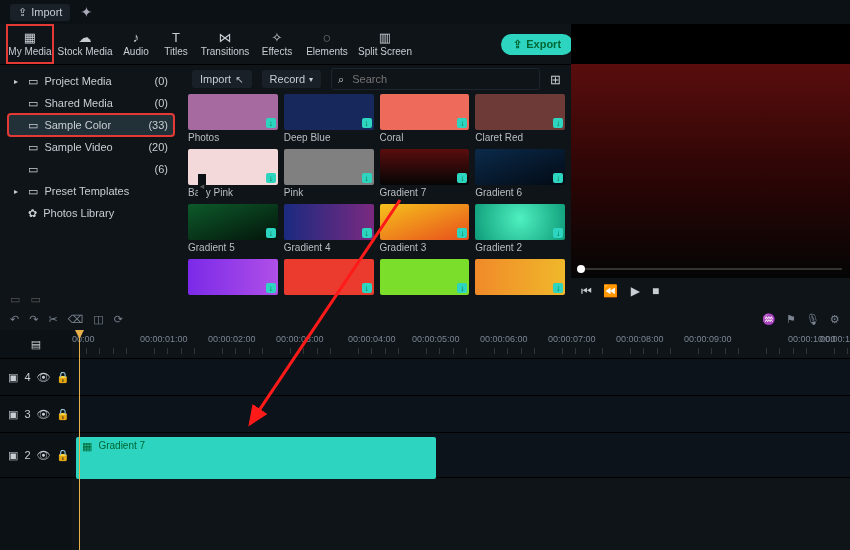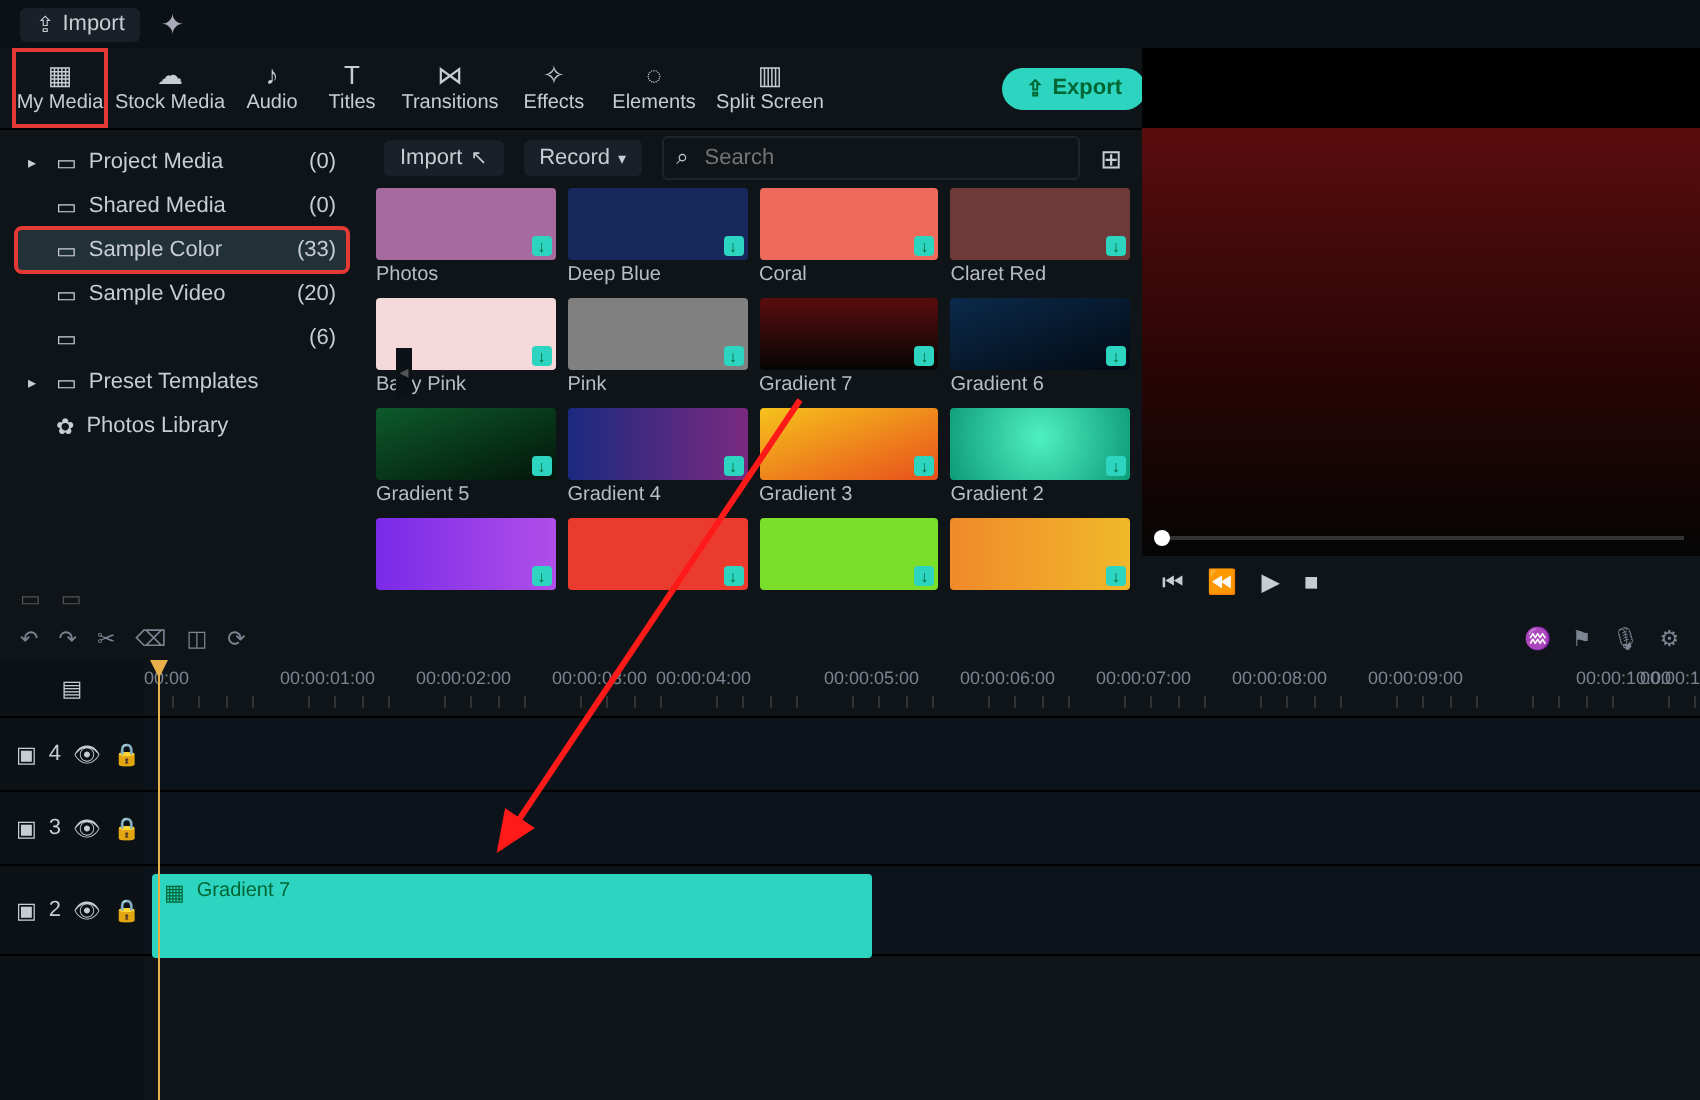--- a/index.html
+++ b/index.html
@@ -348,21 +348,21 @@
         <span class="tick" style="left: 136px;">00:00:02:00</span>
         <span class="minor" style="left: 149.6px;"></span>
         <span class="minor" style="left: 163.2px;"></span>
         <span class="minor" style="left: 176.8px;"></span>
         <span class="minor" style="left: 190.4px;"></span>
         <span class="tick" style="left: 204px;">00:00:03:00</span>
         <span class="minor" style="left: 217.6px;"></span>
         <span class="minor" style="left: 231.2px;"></span>
         <span class="minor" style="left: 244.8px;"></span>
         <span class="minor" style="left: 258.4px;"></span>
-        <span class="tick" style="left: 256px;">00:00:04:00</span>
+        <span class="tick" style="left: 276px;">00:00:04:00</span>
         <span class="minor" style="left: 285.6px;"></span>
         <span class="minor" style="left: 299.2px;"></span>
         <span class="minor" style="left: 312.8px;"></span>
         <span class="minor" style="left: 326.4px;"></span>
         <span class="tick" style="left: 340px;">00:00:05:00</span>
         <span class="minor" style="left: 353.6px;"></span>
         <span class="minor" style="left: 367.2px;"></span>
         <span class="minor" style="left: 380.8px;"></span>
         <span class="minor" style="left: 394.4px;"></span>
         <span class="tick" style="left: 408px;">00:00:06:00</span>

